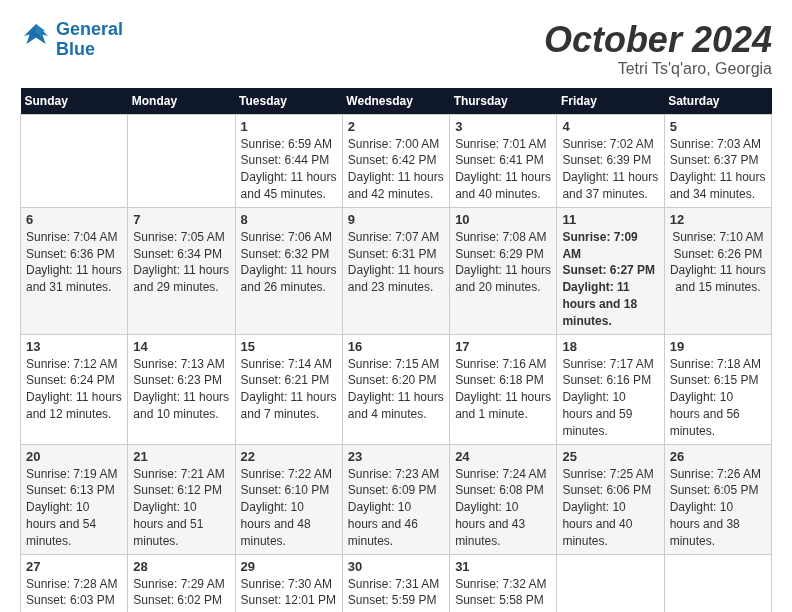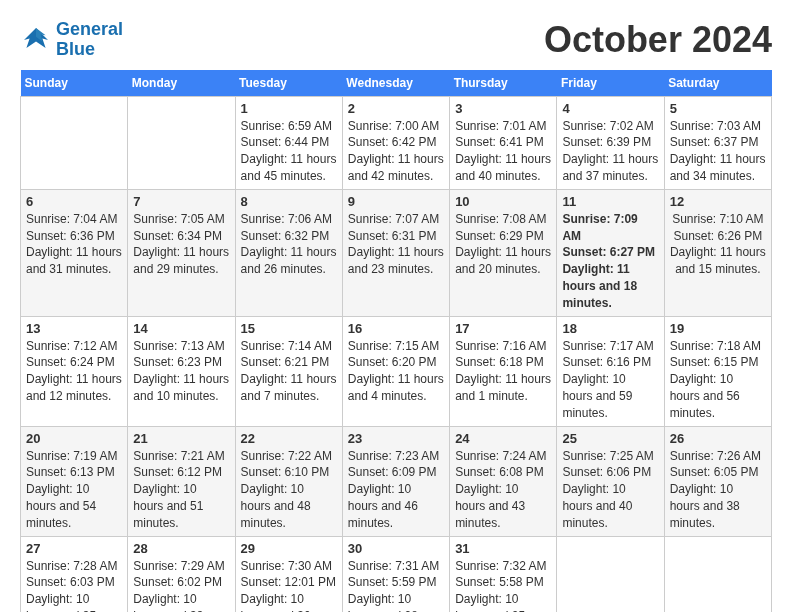--- a/index.html
+++ b/index.html
@@ -11,21 +11,20 @@
       padding: 20px;
     }
     .header {
       display: flex;
       justify-content: space-between;
       align-items: flex-start;
       margin-bottom: 10px;
     }
     .logo {
       display: flex;
-      align-items: center;
       gap: 4px;
     }
     .logo-text {
       font-size: 18px;
       font-weight: bold;
       color: #333;
       line-height: 1.1;
     }
     .logo-text span {
       color: #1a6faf;
@@ -35,32 +34,33 @@
       height: 32px;
     }
     .title-area {
       text-align: right;
     }
     .month-title {
       font-size: 36px;
       font-weight: bold;
       color: #333;
       line-height: 1.1;
+      font-style: italic;
     }
     .location-title {
       font-size: 16px;
       color: #555;
     }
     table {
       width: 100%;
       border-collapse: collapse;
       font-size: 11px;
     }
     thead th {
-      background: #3b82f6;
+      background: #0f172a;
       color: #fff;
       padding: 6px 4px;
       text-align: left;
       font-size: 12px;
       font-weight: bold;
     }
     td {
       border: 1px solid #ccc;
       vertical-align: top;
       padding: 4px 5px;
@@ -98,20 +98,21 @@
       <polygon points="20,5 35,20 28,18 32,30 20,22 8,30 12,18 5,20" fill="#1a6faf"></polygon>
       <polygon points="20,5 32,14 26,13 28,22 20,16" fill="#2980b9"></polygon>
     </svg>
     <div class="logo-text">
       <div><span>General</span></div>
       <div><span>Blue</span></div>
     </div>
   </div>
   <div class="title-area">
     <div class="month-title">October 2024</div>
+    <div class="location-title">Tetri Ts'q'aro, Georgia</div>
   </div>
 </div>
 
 <table>
   <thead>
     <tr>
       <th>Sunday</th>
       <th>Monday</th>
       <th>Tuesday</th>
       <th>Wednesday</th>

